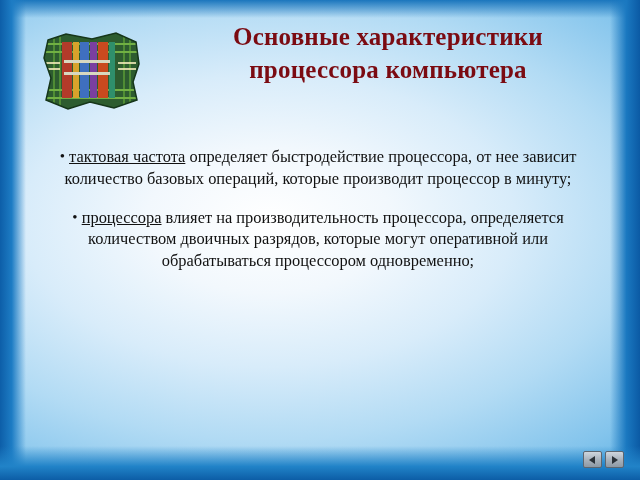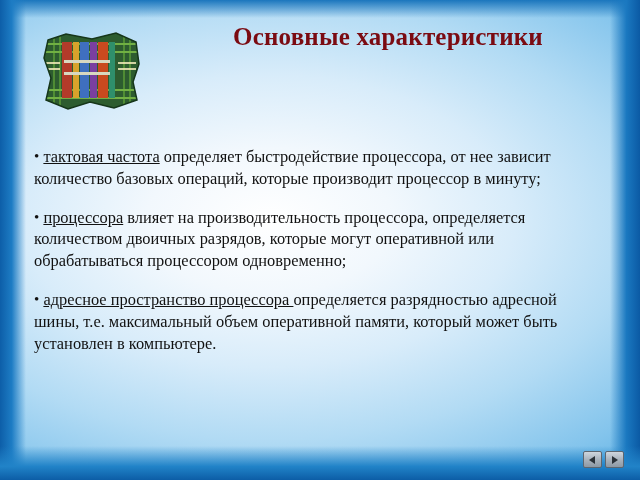--- a/index.html
+++ b/index.html
@@ -75,21 +75,21 @@
     position: absolute;
     left: 34px;
     top: 146px;
     width: 576px;
   }
   .para {
     color: #111111;
     font-size: 16.4px;
     line-height: 1.33;
     margin: 0 8px 17px 0;
-    text-align: left;
+    text-align: center;
   }
   .bullet {
     font-size: 15px;
     vertical-align: 1px;
   }
   .u { text-decoration: underline; }
 
   
   .navbar {
     position: absolute;
@@ -161,38 +161,35 @@
           <rect x="78" y="32" width="18" height="2"></rect>
           <rect x="78" y="38" width="18" height="2"></rect>
         </g>
       </g>
       <path d="M8,10 L26,4 L52,9 L76,3 L96,12 L99,34 L93,52 L97,70 L74,78 L50,72 L28,79 L6,70 L11,48 L4,28 Z" fill="none" stroke="#16361a" stroke-width="1.5"></path>
     </svg>
   </div>
 
   <div class="title">
     <div>Основные характеристики</div>
+    <div>процессора компьютера</div>
   </div>
 
   <div class="body">
 
     <p class="para">
       <span class="bullet">•</span>
       <span class="u">тактовая частота</span><span> определяет быстродействие процессора, от нее зависит количество базовых операций, которые производит процессор в минуту;</span>
     </p>
 
     <p class="para">
       <span class="bullet">•</span>
       <span class="u">процессора</span><span> влияет на производительность процессора, определяется количеством двоичных разрядов, которые могут оперативной или обрабатываться процессором одновременно;</span>
     </p>
 
-    <p class="para">
-      <span class="bullet">•</span>
-      <span class="u">адресное пространство процессора </span><span>определяется разрядностью адресной шины, т.е. максимальный объем оперативной памяти, который может быть установлен в компьютере.</span>
-    </p>
 
   </div>
 
   <div class="navbar">
     <div class="navbtn">
       <svg width="7" height="8" viewBox="0 0 7 8" xmlns="http://www.w3.org/2000/svg">
         <polygon points="6,0 6,8 0,4" fill="#2a3138"></polygon>
       </svg>
     </div>
     <div class="navbtn">

